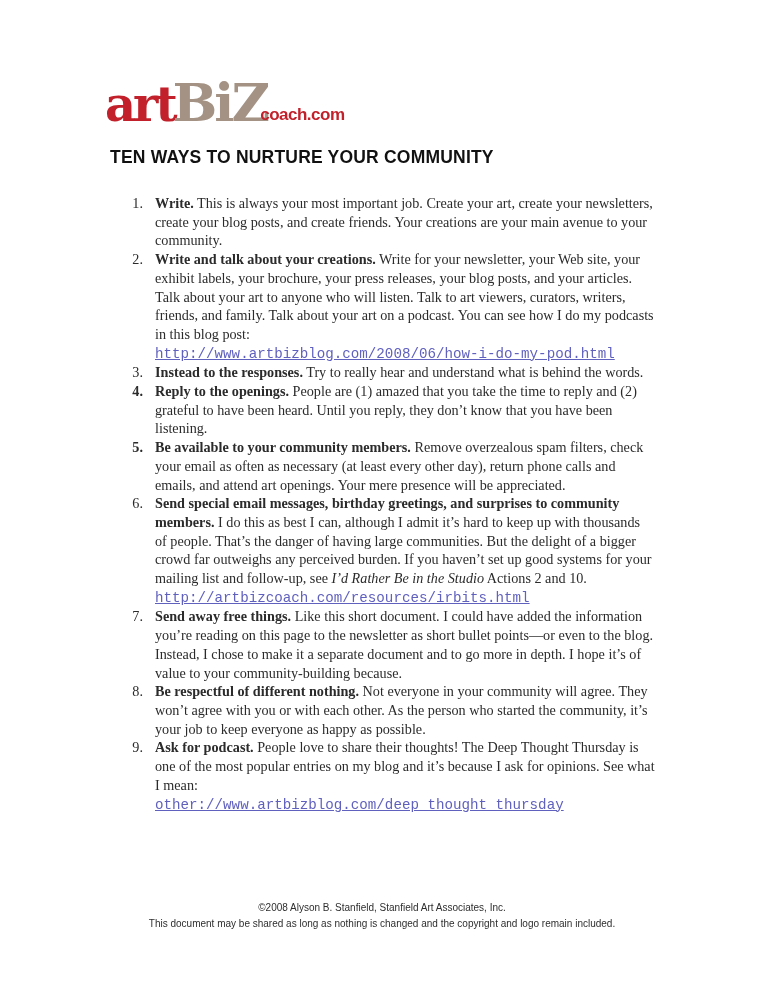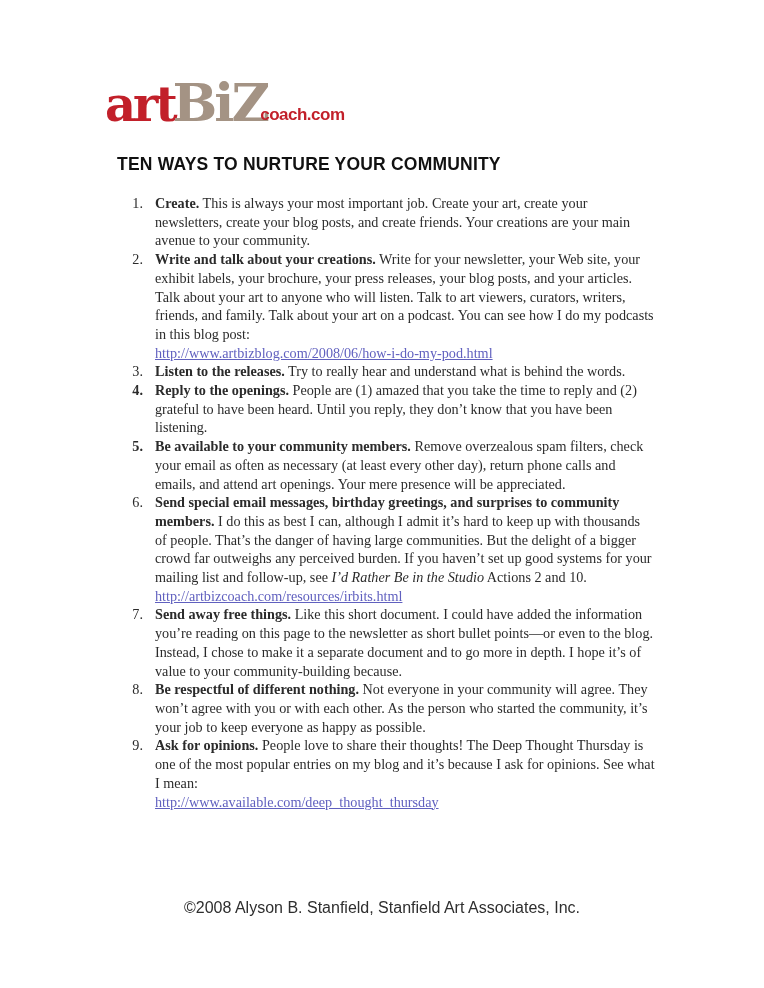--- a/index.html
+++ b/index.html
@@ -53,54 +53,54 @@
     position: absolute; left: 110px; top: 194px; width: 545px;
     font-size: 14.2px; line-height: 18.7px; color: var(--text);
   }
   .item {
     display: grid; grid-template-columns: 33px 1fr; column-gap: 12px;
   }
   .num { text-align: right; }
   .bold { font-weight: bold; }
   .italic { font-style: italic; }
   .list a {
-    color: var(--link); text-decoration: underline; cursor: pointer;
+    color: var(--link); text-decoration: underline; cursor: pointer; font-family: Liberation Mono, monospace;
   }
 
   
   .footer {
     position: absolute; left: 0; right: 0; top: 900px;
     text-align: center;
     font-family: "Liberation Sans", sans-serif;
-    font-size: 16px; line-height: 15.5px; color: #2e2e2e;
+    font-size: 10px; line-height: 15.5px; color: #2e2e2e;
   }
 </style>
 </head>
 <body>
 
 <div class="page">
 
   <div class="logo">
     <span class="logo-art">art</span><span class="logo-biz">BiZ</span><span class="logo-domain">coach.com</span>
   </div>
 
-  <h1 class="doc-title" style="margin:7px;">TEN WAYS TO NURTURE YOUR COMMUNITY</h1>
+  <h1 class="doc-title" style="margin:0;">TEN WAYS TO NURTURE YOUR COMMUNITY</h1>
 
   <div class="list">
       <div class="item">
         <span class="num">1.</span>
-        <span class="body"><span class="bold">Create.</span><span class=""> This is always your most important job. Create your art, create your newsletters, create your blog posts, and create friends. Your creations are your main avenue to your community.</span></span>
+        <span class="body"><span class="bold">Write.</span><span class=""> This is always your most important job. Create your art, create your newsletters, create your blog posts, and create friends. Your creations are your main avenue to your community.</span></span>
       </div>
       <div class="item">
         <span class="num">2.</span>
         <span class="body"><span class="bold">Write and talk about your creations.</span><span class=""> Write for your newsletter, your Web site, your exhibit labels, your brochure, your press releases, your blog posts, and your articles. Talk about your art to anyone who will listen. Talk to art viewers, curators, writers, friends, and family. Talk about your art on a podcast. You can see how I do my podcasts in this blog post:</span><br><a>http://www.artbizblog.com/2008/06/how-i-do-my-pod.html</a></span>
       </div>
       <div class="item">
         <span class="num">3.</span>
-        <span class="body"><span class="bold">Listen to the releases.</span><span class=""> Try to really hear and understand what is behind the words.</span></span>
+        <span class="body"><span class="bold">Instead to the responses.</span><span class=""> Try to really hear and understand what is behind the words.</span></span>
       </div>
       <div class="item">
         <span class="num bold">4.</span>
         <span class="body"><span class="bold">Reply to the openings.</span><span class=""> People are (1) amazed that you take the time to reply and (2) grateful to have been heard. Until you reply, they don’t know that you have been listening.</span></span>
       </div>
       <div class="item">
         <span class="num bold">5.</span>
         <span class="body"><span class="bold">Be available to your community members.</span><span class=""> Remove overzealous spam filters, check your email as often as necessary (at least every other day), return phone calls and emails, and attend art openings. Your mere presence will be appreciated.</span></span>
       </div>
       <div class="item">
@@ -110,21 +110,22 @@
       <div class="item">
         <span class="num">7.</span>
         <span class="body"><span class="bold">Send away free things.</span><span class=""> Like this short document. I could have added the information you’re reading on this page to the newsletter as short bullet points—or even to the blog. Instead, I chose to make it a separate document and to go more in depth. I hope it’s of value to your community-building because.</span></span>
       </div>
       <div class="item">
         <span class="num">8.</span>
         <span class="body"><span class="bold">Be respectful of different nothing.</span><span class=""> Not everyone in your community will agree. They won’t agree with you or with each other. As the person who started the community, it’s your job to keep everyone as happy as possible.</span></span>
       </div>
       <div class="item">
         <span class="num">9.</span>
-        <span class="body"><span class="bold">Ask for opinions.</span><span class=""> People love to share their thoughts! The Deep Thought Thursday is one of the most popular entries on my blog and it’s because I ask for opinions. See what I mean:</span><br><a>http://www.available.com/deep_thought_thursday</a></span>
+        <span class="body"><span class="bold">Ask for podcast.</span><span class=""> People love to share their thoughts! The Deep Thought Thursday is one of the most popular entries on my blog and it’s because I ask for opinions. See what I mean:</span><br><a>other://www.artbizblog.com/deep_thought_thursday</a></span>
       </div>
     </div>
 
   <div class="footer">
     <div>©2008 Alyson B. Stanfield, Stanfield Art Associates, Inc.</div>
+    <div>This document may be shared as long as nothing is changed and the copyright and logo remain included.</div>
   </div>
 
 </div>
 
 </body></html>

